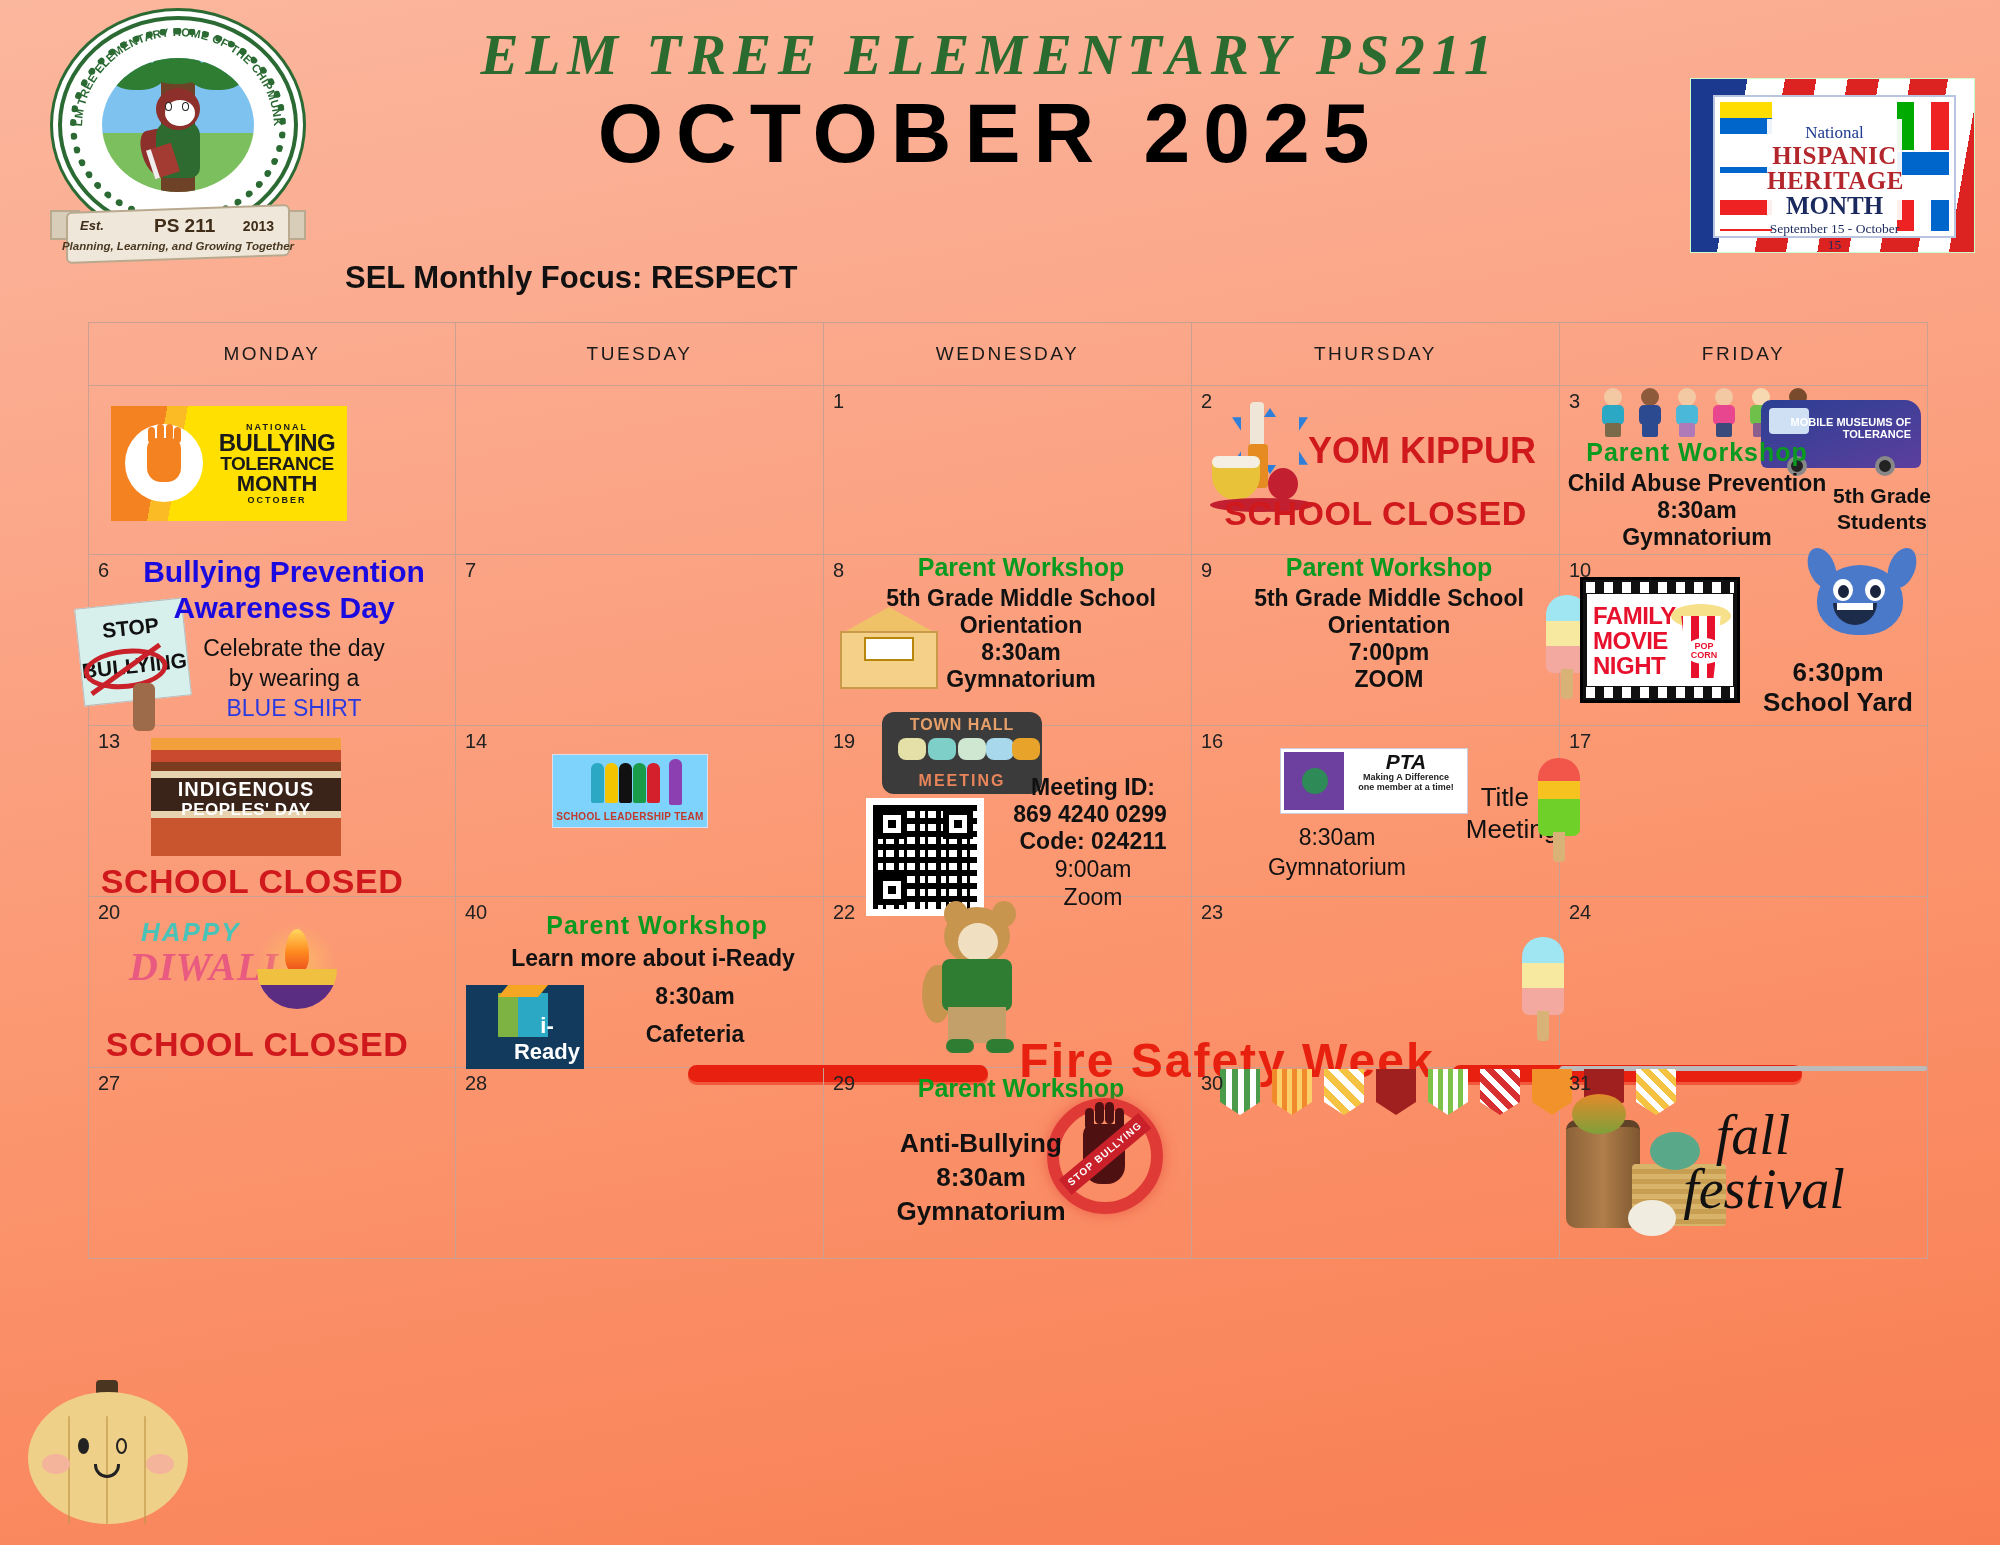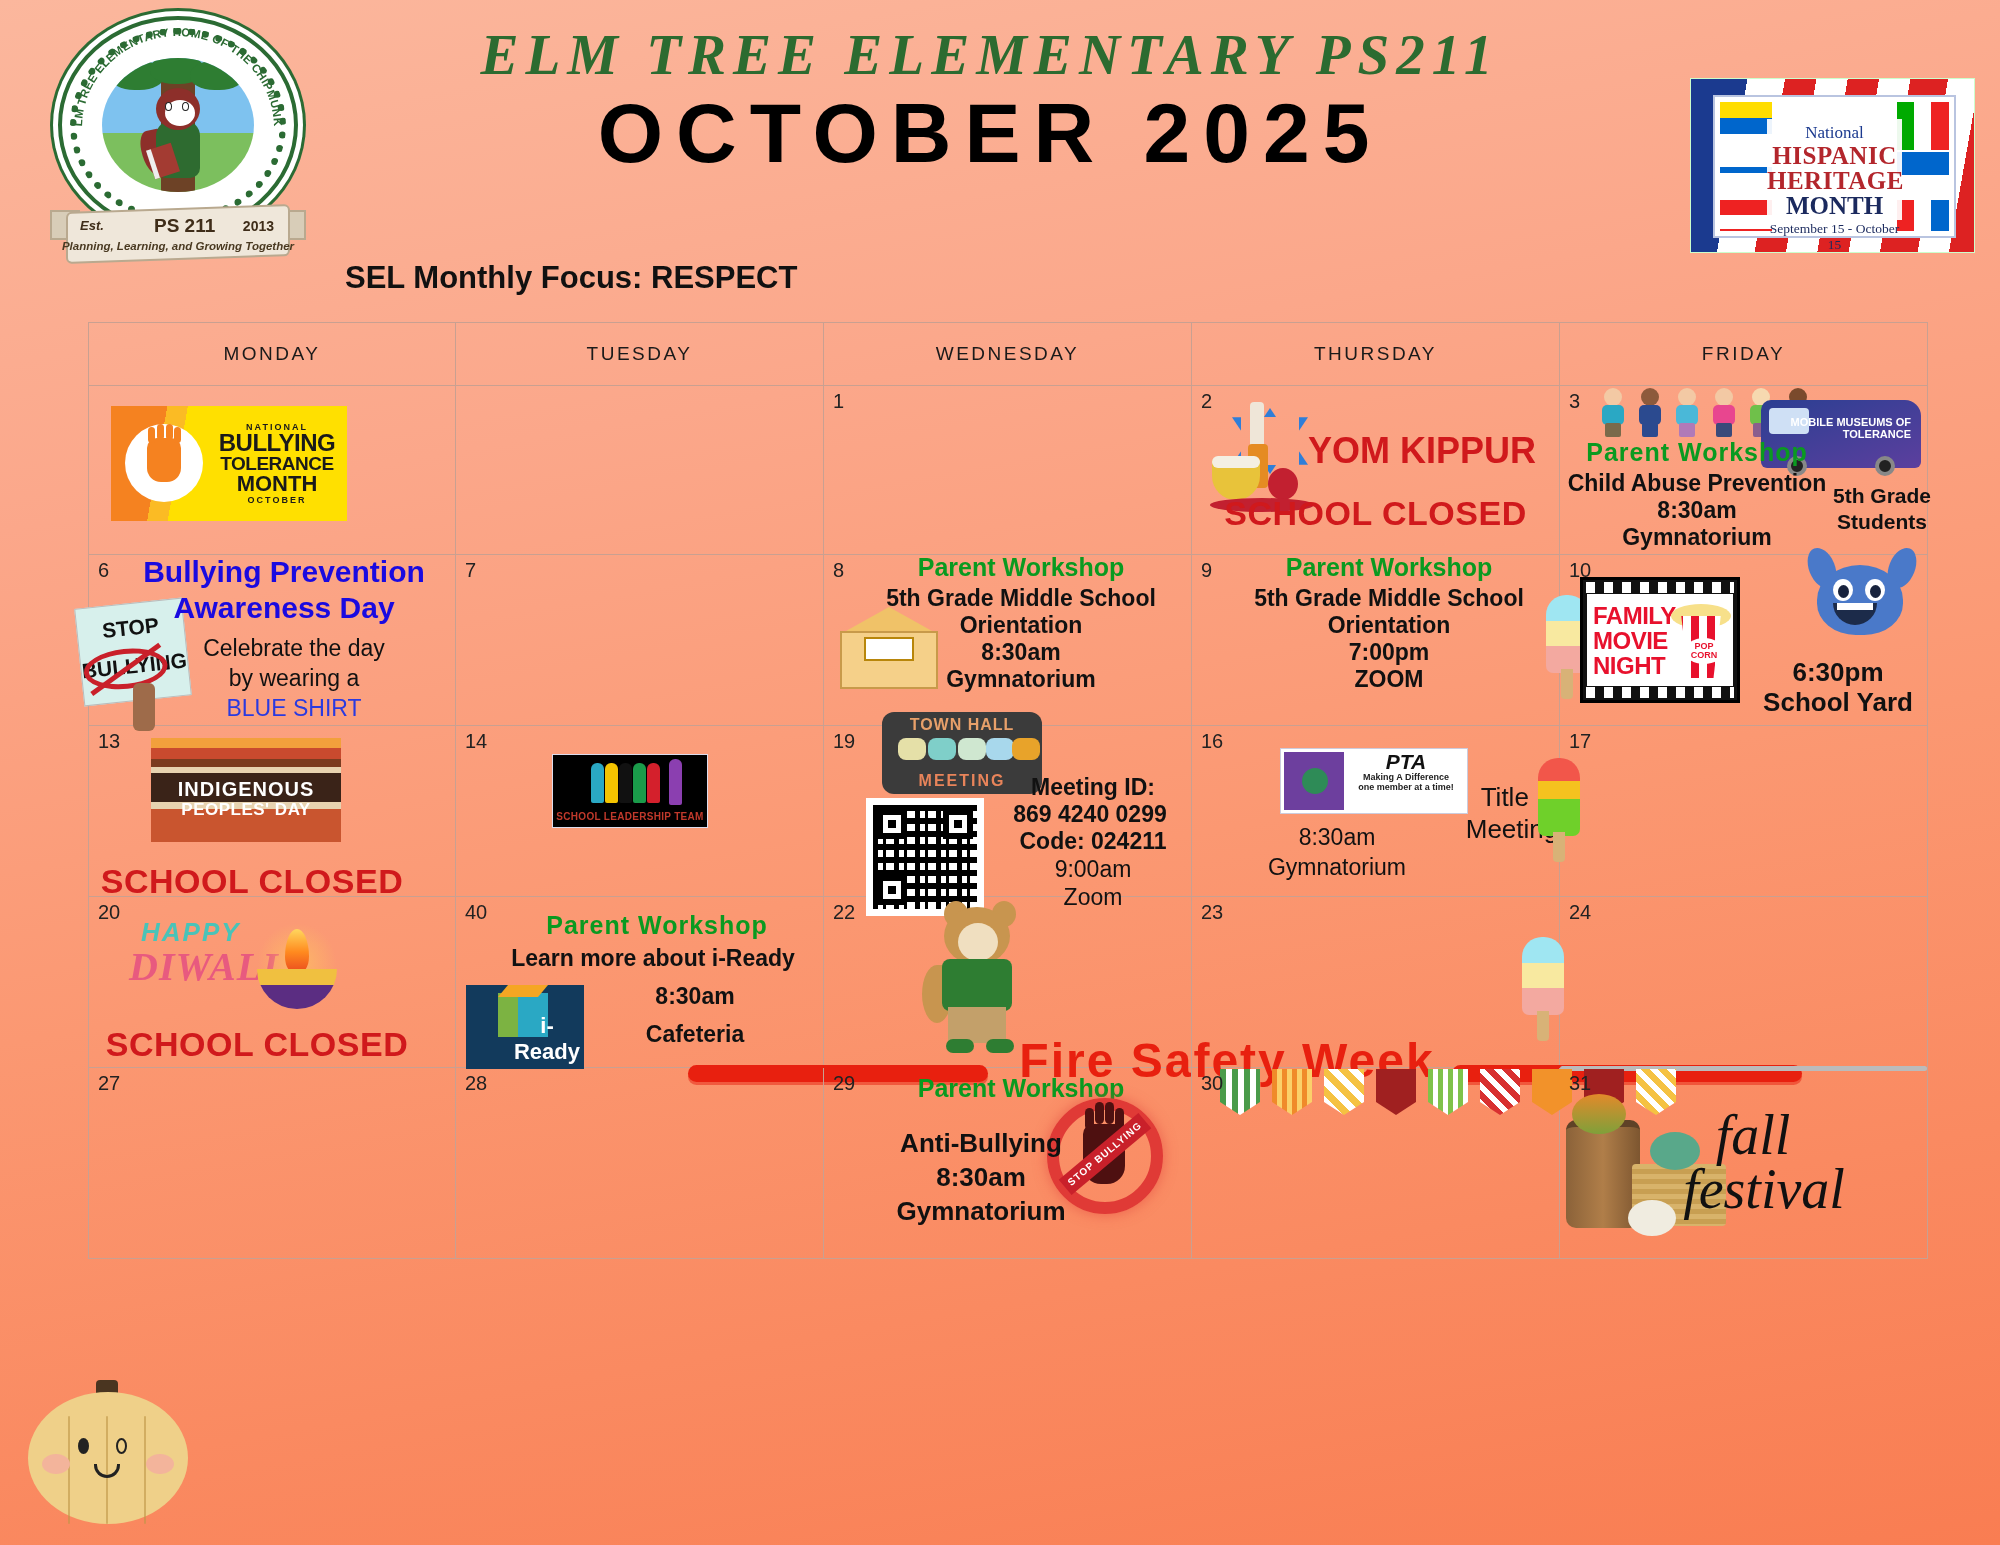--- a/index.html
+++ b/index.html
@@ -149,26 +149,26 @@
   .st-ear{ position:absolute; top:-10px; width:26px; height:42px; background:#4a79c9; border-radius:50%;}
   .st-eye{ position:absolute; top:22px; width:20px;height:22px;background:#fff;border-radius:50%;}
   .st-pup{ position:absolute; top:6px; left:5px; width:11px;height:13px;background:#18233d;border-radius:50%;}
   .st-mouth{ position:absolute; left:30px; top:46px; width:44px; height:22px; background:#1c2b4a; border-radius:0 0 22px 22px;}
   .st-teeth{ position:absolute; left:4px; top:0; width:36px; height:7px; background:#fff;}
 
   .popsicle{ position:absolute; width:42px; height:104px; }
   .pop-body{ width:42px; height:78px; border-radius:20px 20px 7px 7px; }
   .pop-stick{ position:absolute; left:15px; top:74px; width:12px; height:30px; background:#d8b277; border-radius:0 0 4px 4px;}
 
-  .indig{ position:absolute; left:62px; top:12px; width:190px; height:104px;
+  .indig{ position:absolute; left:62px; top:12px; width:190px; height:118px;
      background:linear-gradient(#f2a03c 0 10%,#c94a2e 10% 20%,#7b3b1f 20% 28%,#e7d3b0 28% 34%,#3a2318 34% 62%,#e7d3b0 62% 68%,#c9552f 68% 100%); }
   .ind-t1{ position:absolute; left:0; right:0; top:40px; text-align:center; color:#fff; font-size:20px; font-weight:bold; letter-spacing:1px;}
   .ind-t2{ position:absolute; left:0; right:0; top:62px; text-align:center; color:#fff; font-size:17px; font-weight:bold; letter-spacing:.5px;}
 
-  .slt{ position:absolute; left:96px; top:28px; width:156px; height:74px; background:#000000; border:1px solid #dde;}
+  .slt{ position:absolute; left:96px; top:28px; width:156px; height:74px; background:#7dd3fc; border:1px solid #dde;}
   .slt-fig{ position:absolute; top:8px; width:13px; height:40px; border-radius:6px 6px 2px 2px;}
   .slt-t{ position:absolute; left:0; right:0; bottom:5px; text-align:center; font-size:10px; font-weight:bold; color:#c0392b; letter-spacing:.3px;}
 
   .townhall{ position:absolute; left:58px; top:-14px; width:160px; height:82px; background:#3b3b3b; border-radius:12px;}
   .th-t1{ position:absolute; left:0;right:0;top:4px;text-align:center;color:#e8a06a;font-size:16px;font-weight:bold;letter-spacing:1px;}
   .th-t2{ position:absolute; left:0;right:0;bottom:4px;text-align:center;color:#e8845a;font-size:16px;font-weight:bold;letter-spacing:2px;}
   .th-bub{ position:absolute; top:26px; width:28px;height:22px;border-radius:8px;}
   .qr{ position:absolute; left:42px; top:72px; width:118px; height:118px; background:#fff; padding:7px;}
   .qr-in{ width:100%; height:100%;
     background-image:

